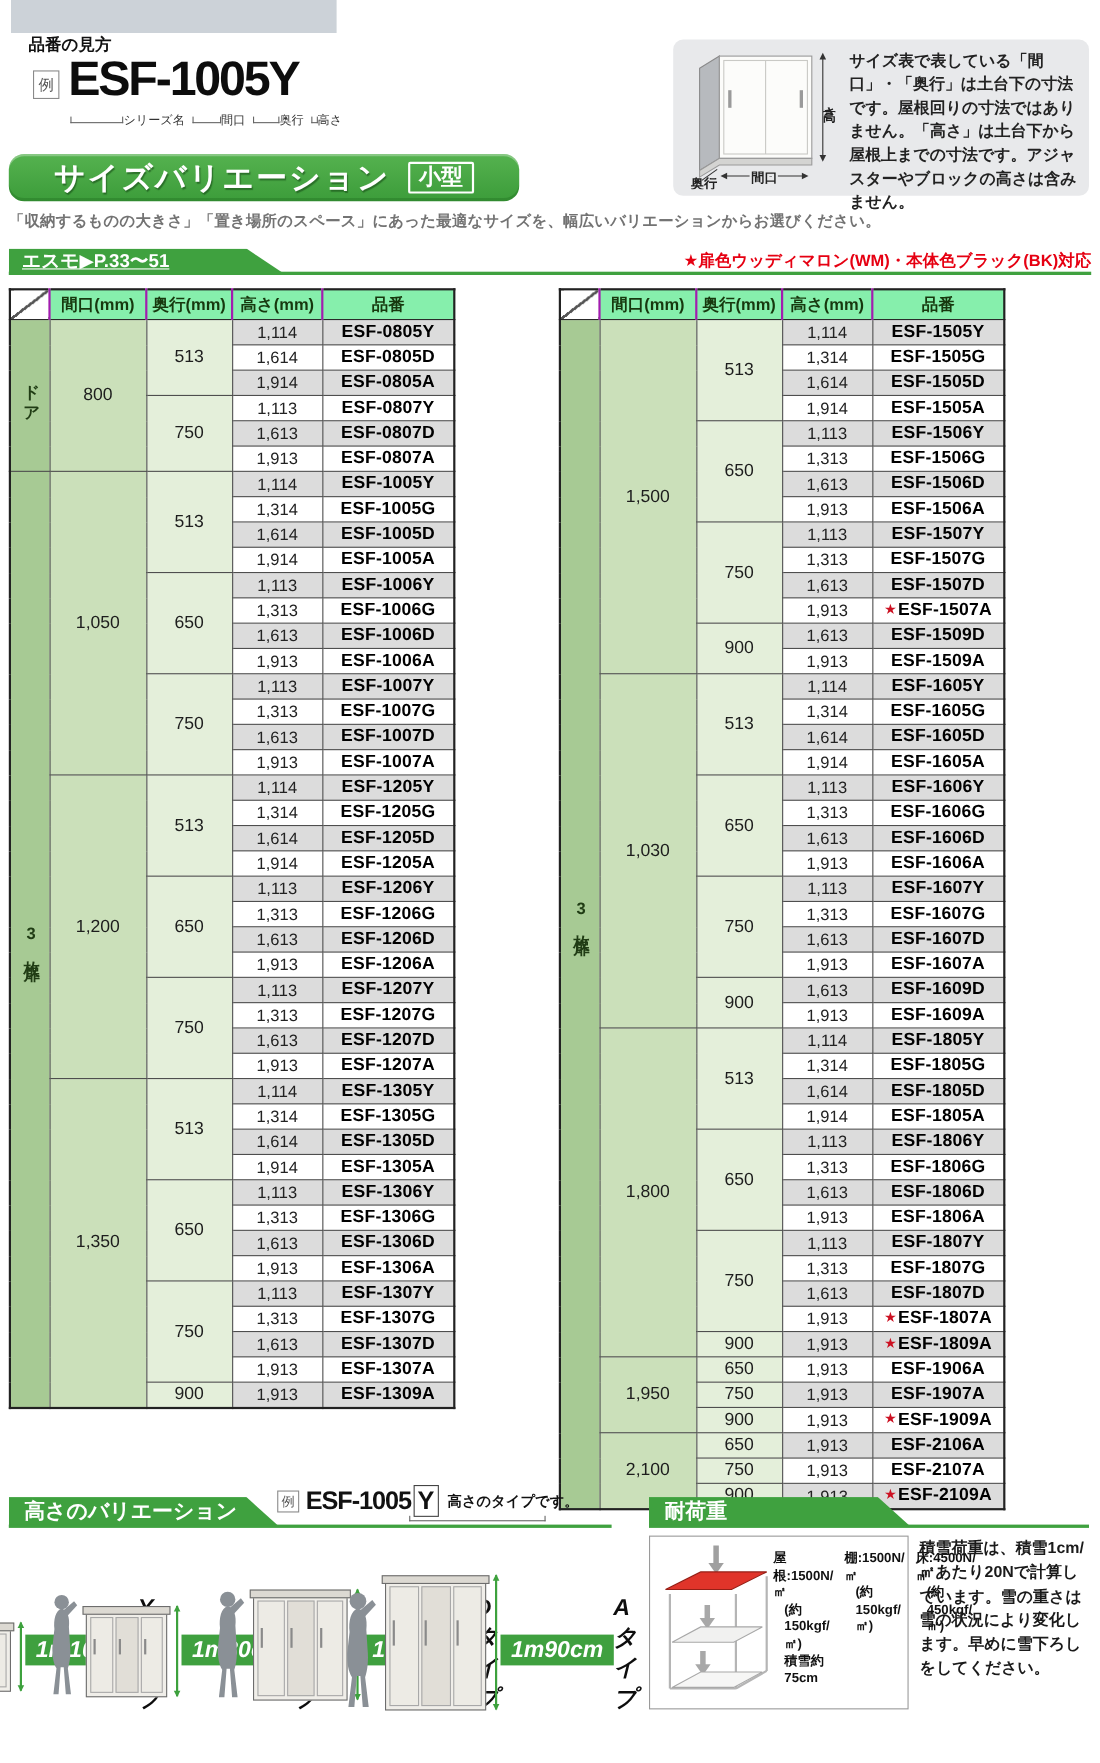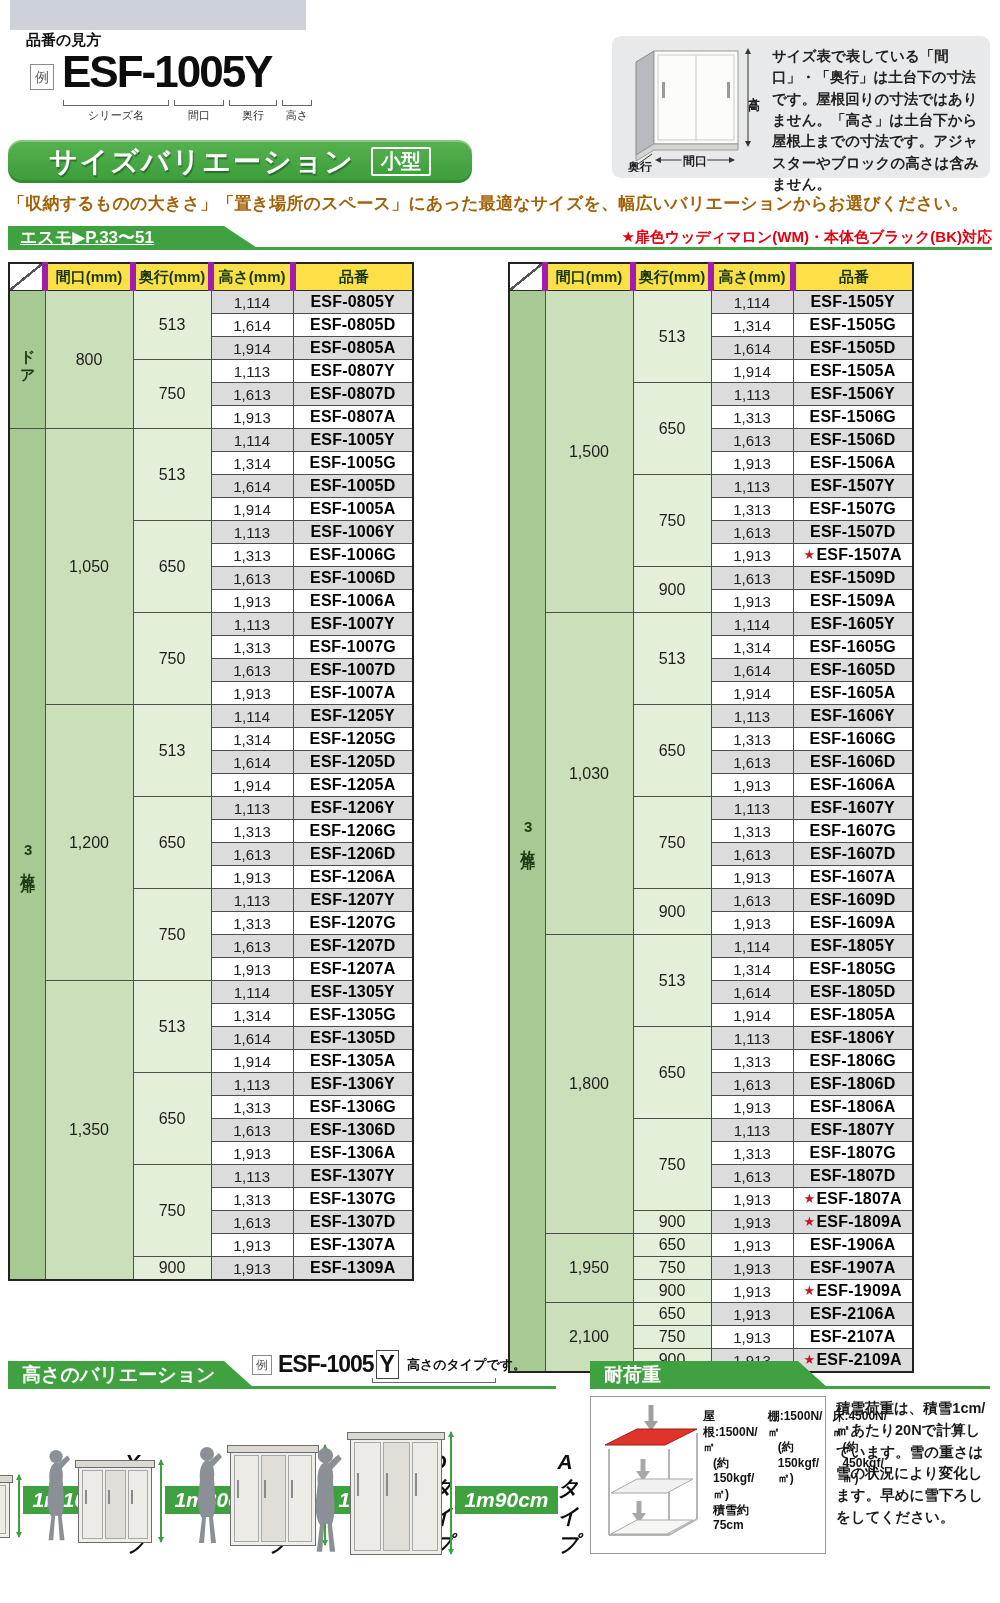--- a/index.html
+++ b/index.html
@@ -5,32 +5,32 @@
   html,body{margin:0;padding:0;background:#fff;}
   body{font-family:"Liberation Sans","DejaVu Sans",sans-serif;color:#111;}
   #page{position:relative;width:1000px;height:1603px;background:#fff;overflow:hidden;padding-left:40px;}
 
   .top-gray{position:absolute;left:10px;top:0;width:296px;height:30px;background:#ccd2d8;}
   .hinban-label{position:absolute;left:26px;top:31px;font-size:15px;font-weight:bold;color:#111;}
   .example-row{position:absolute;left:30px;top:50px;display:flex;align-items:flex-start;}
   .rei-box{display:inline-block;margin-top:14px;border:1px solid #8a8a8a;color:#555;font-size:14px;line-height:1;padding:5px 4px;}
   .big-code{font-size:44px;font-weight:bold;letter-spacing:-2px;color:#0d0d0d;margin-left:8px;line-height:1;}
   .brackets{position:absolute;left:64px;top:100px;width:252px;display:flex;gap:7px;}
-  .bracket-seg{display:flex;flex-direction:column;align-items:center;}
+  .bracket-seg{display:flex;flex-direction:row;align-items:center;}
   .bracket-seg .bracket{width:100%;height:5px;border-left:1px solid #666;border-right:1px solid #666;border-bottom:1px solid #666;}
   .bracket-label{font-size:11px;color:#333;margin-top:2px;white-space:nowrap;}
   .seg0{width:104px;}.seg1{width:48px;}.seg2{width:46px;}.seg3{width:28px;}
 
   .size-banner{position:absolute;left:8px;top:140px;width:464px;height:43px;border-radius:14px;
     background:linear-gradient(#55b24f,#3c9c3a);box-shadow:inset 0 2px 0 rgba(255,255,255,.3), inset 0 -3px 0 rgba(0,60,0,.18);
     display:flex;align-items:center;justify-content:center;gap:16px;}
   .banner-title{color:#fff;font-weight:bold;font-size:28px;letter-spacing:2px;text-shadow:1px 2px 1px rgba(20,70,20,.55);}
   .banner-tag{color:#fff;font-weight:bold;font-size:20px;border:2px solid #fff;border-radius:2px;padding:0 8px;line-height:25px;}
 
-  .description{position:absolute;left:8px;top:192px;font-size:17px;font-weight:600;color:#a16207;letter-spacing:0.2px;}
+  .description{position:absolute;left:8px;top:192px;font-size:14px;font-weight:600;color:#737373;letter-spacing:0.2px;}
 
   .series-bar{position:absolute;left:8px;top:226px;width:252px;height:24px;background:#3fa13f;
     clip-path:polygon(0 0,calc(100% - 36px) 0,100% 100%,0 100%);
     color:#fff;font-weight:bold;font-size:17px;line-height:24px;padding-left:12px;box-sizing:border-box;text-decoration:underline;}
   .green-line{position:absolute;left:8px;top:247px;width:984px;height:3px;background:#3fa13f;}
   .star-note{position:absolute;left:400px;top:228px;width:592px;font-size:15px;font-weight:bold;color:#e60012;text-align:right;}
 
   .info-box{position:absolute;left:612px;top:36px;width:378px;height:142px;background:#e8e9eb;border-radius:9px;}
   .info-text{position:absolute;left:160px;top:10px;width:210px;font-size:14.5px;line-height:1.47;font-weight:600;color:#222;}
   .info-shed{position:absolute;left:16px;top:8px;}
@@ -38,21 +38,21 @@
   
   .spec-table{position:absolute;top:262px;border-collapse:collapse;table-layout:fixed;background:#fff;border:2px solid #222;}
   #tableL{left:8px;}
   #tableR{left:508px;}
   .spec-table col.c-g{width:36px;}
   .spec-table col.c-m{width:88px;}
   .spec-table col.c-d{width:78px;}
   .spec-table col.c-h{width:82px;}
   .spec-table col.c-c{width:120px;}
   .spec-table th,.spec-table td{border:1px solid #4e4e4e;padding:0;}
-  .spec-table thead th{height:26px;background:#fde047;color:#17380e;font-size:15px;font-weight:bold;border-left:6px solid #a21caf;border-bottom:1px solid #2a2a2a;}
+  .spec-table thead th{height:26px;background:#86efac;color:#17380e;font-size:15px;font-weight:bold;border-left:2px solid #a21caf;border-bottom:1px solid #2a2a2a;}
   .spec-table thead th.corner{background:linear-gradient(to bottom right,#fff 47%,#555 47%,#555 53%,#fff 53%);border-left:none;}
   .spec-table td{height:22px;text-align:center;vertical-align:middle;}
   td.mcell{background:#cbe0ba;font-size:16px;color:#1d1d1d;}
   td.dcell{background:#e4efda;font-size:16px;color:#1d1d1d;}
   th.gcell{background:#a7ca94;writing-mode:vertical-rl;text-orientation:upright;letter-spacing:3px;font-size:15px;font-weight:bold;color:#203c14;}
   td.hcell{font-size:15px;color:#222;}
   td.ccell{font-size:16px;font-weight:bold;color:#000;letter-spacing:0.2px;}
   tr.even td.hcell,tr.even td.ccell{background:#dcdcdc;}
   tr.odd td.hcell,tr.odd td.ccell{background:#ffffff;}
   .star{color:#cc1122;font-size:13px;margin-right:1px;vertical-align:1px;}

